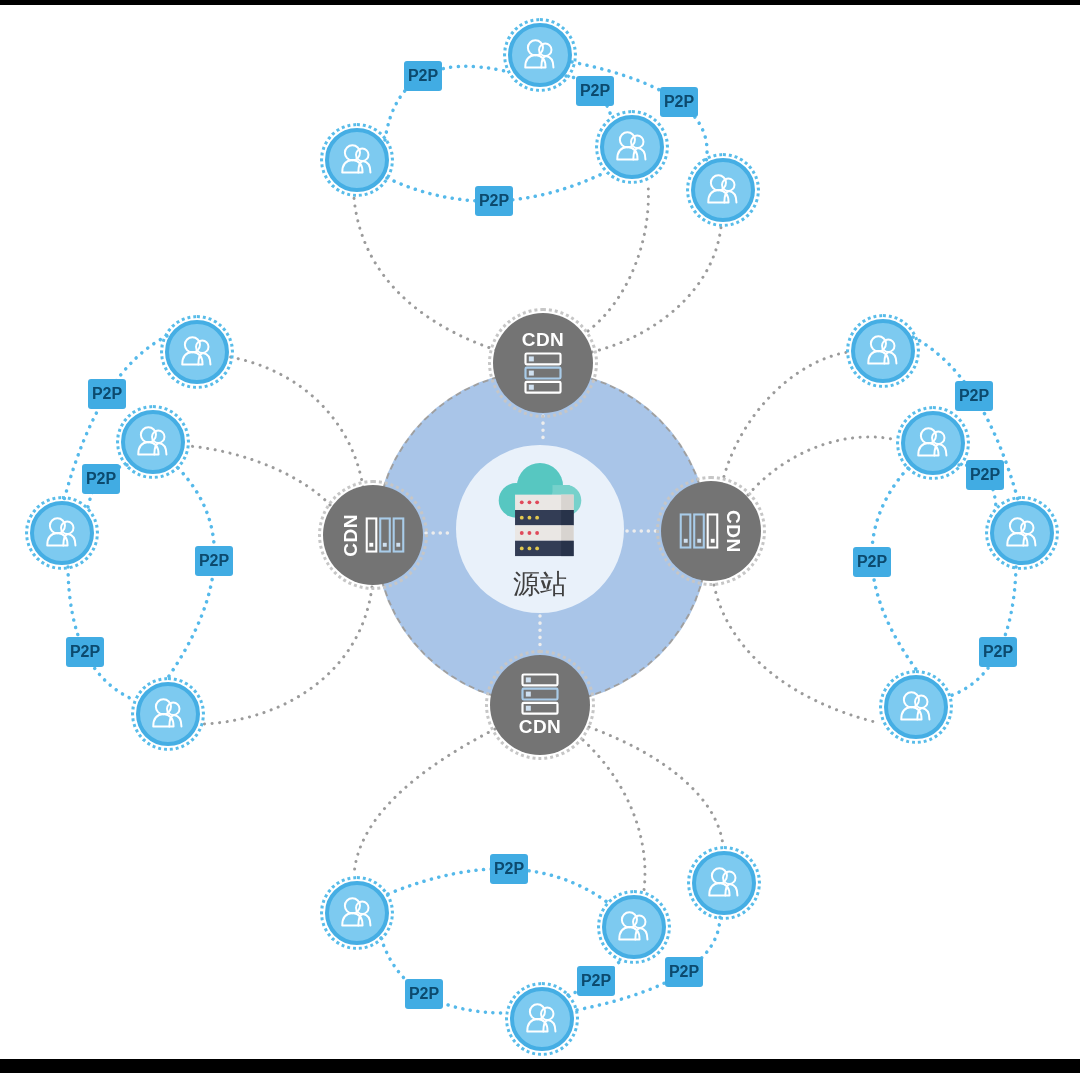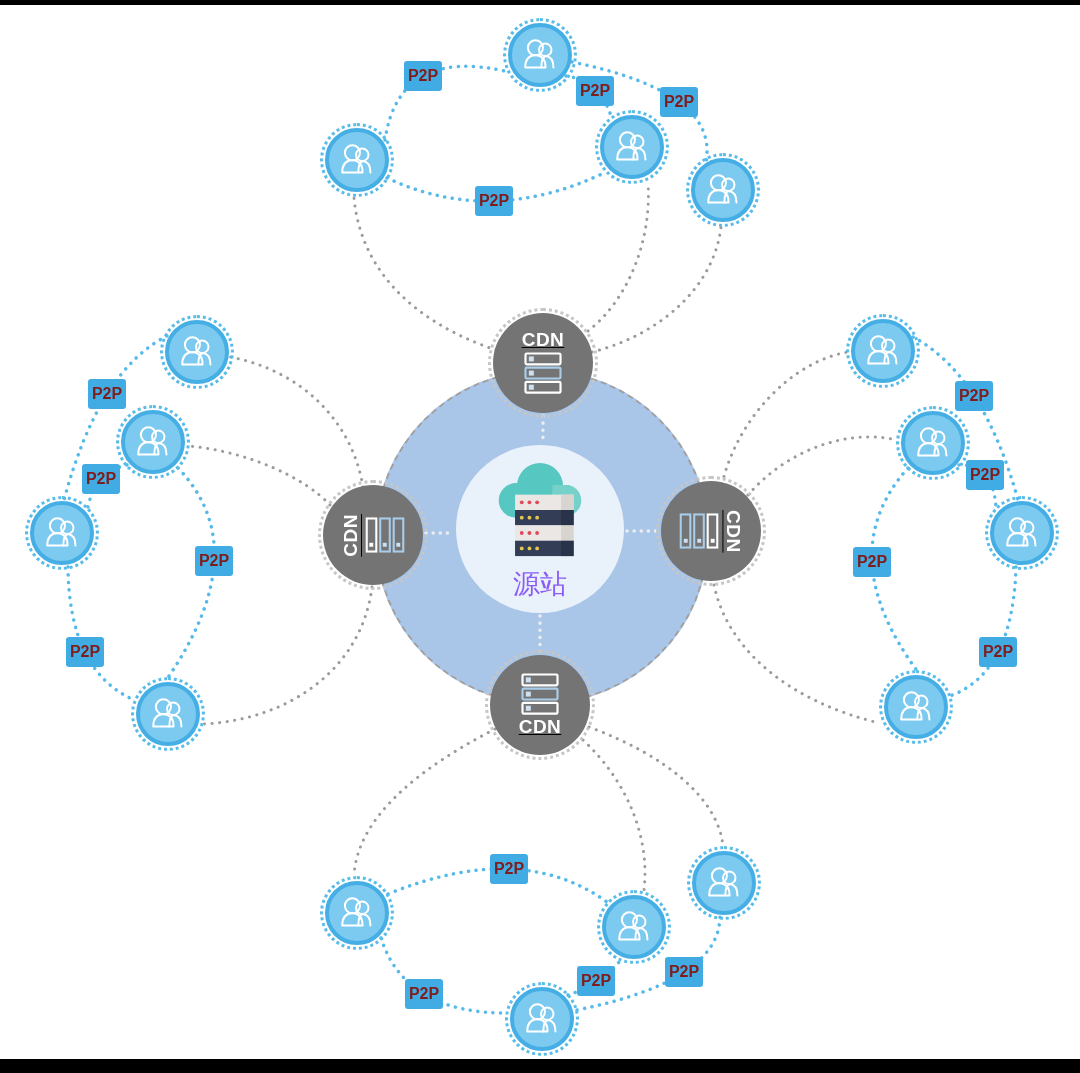--- a/index.html
+++ b/index.html
@@ -6,40 +6,40 @@
   .stage{position:relative;width:1080px;height:1073px;background:#ffffff;overflow:hidden;
          font-family:"Liberation Sans",sans-serif;}
   .black-bar{position:absolute;left:0;width:1080px;background:#000;}
   .bar-top{top:0;height:5px;}
   .bar-bottom{top:1059px;height:14px;}
 
   .big-circle{position:absolute;left:375px;top:370px;width:334px;height:334px;box-sizing:border-box;
               border-radius:50%;background:#a9c5e8;border:2px dashed #9f9f9f;}
   .inner-circle{position:absolute;left:456px;top:445px;width:168px;height:168px;border-radius:50%;
                 background:#e9f1fa;display:flex;flex-direction:column;align-items:center;justify-content:center;}
-  .origin-label{font-size:27px;color:#8b5cf6;margin-top:2px;}
+  .origin-label{font-size:27px;color:#404040;margin-top:2px;}
 
   svg.links{position:absolute;left:0;top:0;pointer-events:none;}
 
   .cdn{position:absolute;width:110px;height:110px;box-sizing:border-box;border:3px dotted #c6c6c6;
-       border-radius:50%;padding:2px;text-decoration:underline;}
+       border-radius:50%;padding:2px;}
   .cdn-inner{width:100%;height:100%;box-sizing:border-box;border-radius:50%;background:#747474;
              display:flex;align-items:center;justify-content:center;}
   .col{flex-direction:column;}
   .row{flex-direction:row;gap:4px;}
   .cdn-label{color:#fff;font-weight:bold;font-size:19px;letter-spacing:.5px;line-height:1.1;}
   .vert-up{writing-mode:vertical-rl;transform:rotate(180deg);}
   .vert-down{writing-mode:vertical-rl;}
 
   .peer{position:absolute;width:74px;height:74px;box-sizing:border-box;border:3px dotted #58bce9;
         border-radius:50%;padding:2px;}
   .peer-inner{width:100%;height:100%;box-sizing:border-box;border:4px solid #45aee4;background:#7dcaf0;
               border-radius:50%;display:flex;align-items:center;justify-content:center;}
 
-  .badge{position:absolute;width:38px;height:30px;background:#41ace3;color:#7f1d1d;font-weight:bold;
+  .badge{position:absolute;width:38px;height:30px;background:#41ace3;color:#0c4a6e;font-weight:bold;
          font-size:16px;display:flex;align-items:center;justify-content:center;border-radius:3px;}
 
   .watermark{position:absolute;left:856px;top:966px;font-size:38px;color:#8a857f;letter-spacing:1px;}
 </style>
 </head>
 <body>
 
 <svg width="0" height="0" style="position:absolute" aria-hidden="true">
   <defs>
     <symbol id="sym-people" viewBox="0 0 64 64">

